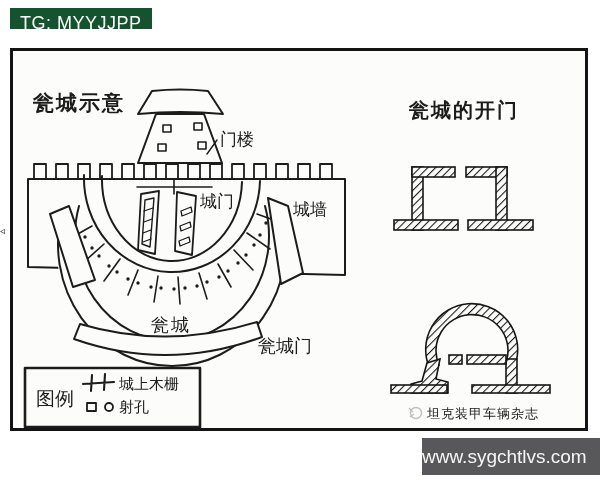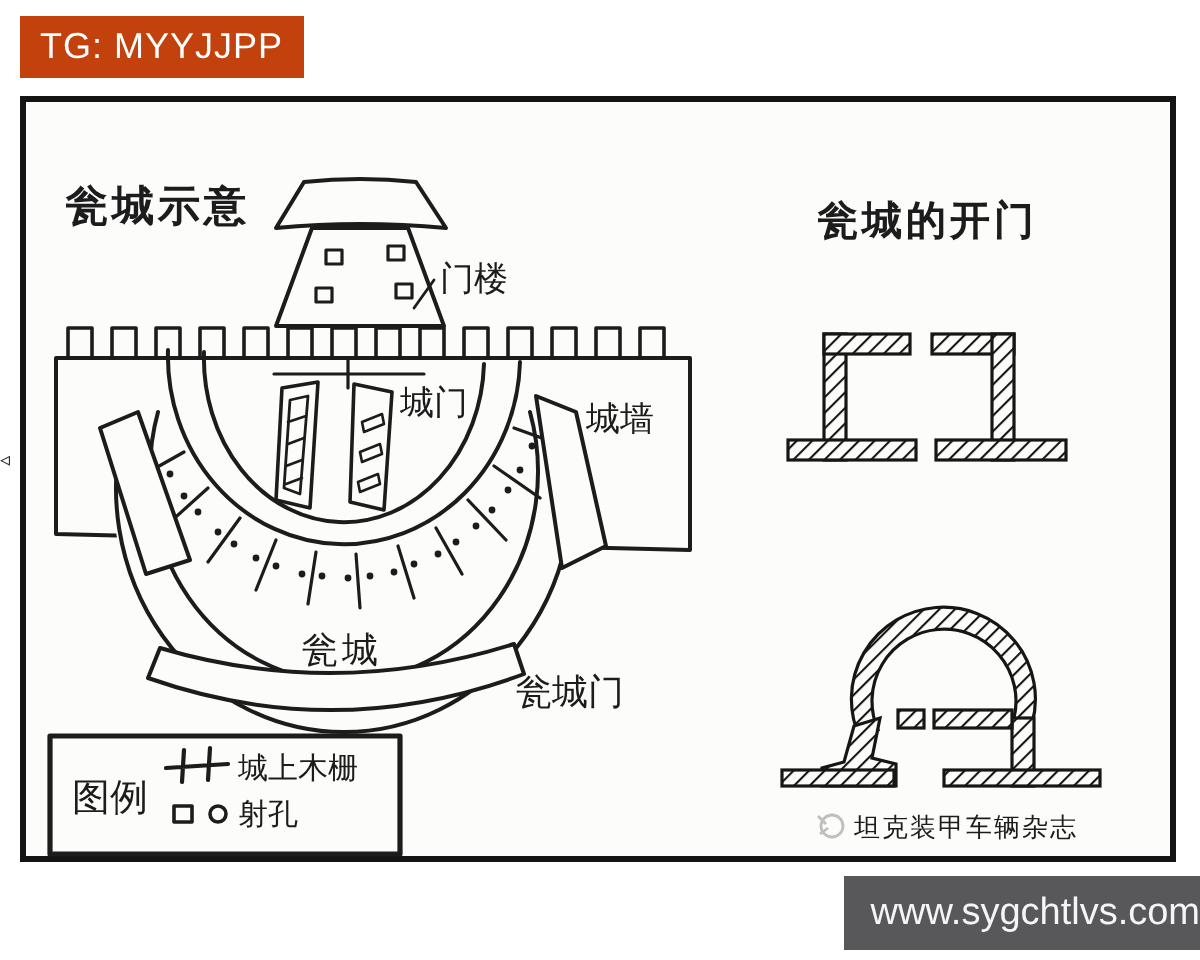--- a/index.html
+++ b/index.html
@@ -3,29 +3,29 @@
 <meta charset="utf-8">
 <style>
   html,body{margin:0;padding:0;}
   body{
     width:600px;height:480px;position:relative;overflow:hidden;
     background:#ffffff;
     font-family:"Liberation Sans","DejaVu Sans",sans-serif;
     color:#1c1c1c;
   }
   .tag-bar{
-    position:absolute;left:10px;top:8px;height:31px;
-    background:#c2410c;color:#fff;
+    position:absolute;left:10px;top:8px;height:21px;
+    background:#14532d;color:#fff;
     font-size:18px;line-height:31px;padding:0 10px;
     letter-spacing:0.5px;
   }
   .url-bar{
     position:absolute;left:422px;top:438px;width:178px;height:37px;
     background:#58585a;color:#f5f5f5;
-    font-size:19px;line-height:37px;text-align:right;
+    font-size:19px;line-height:37px;text-align:left;
   }
   .frame{
     position:absolute;left:10px;top:48px;width:578px;height:383px;
     background:#fcfcfa;
     text-decoration:underline;
   }
   .frame svg{display:block;}
   .edge-marker{
     position:absolute;font-size:10px;color:#2a2a2a;line-height:10px;
   }

